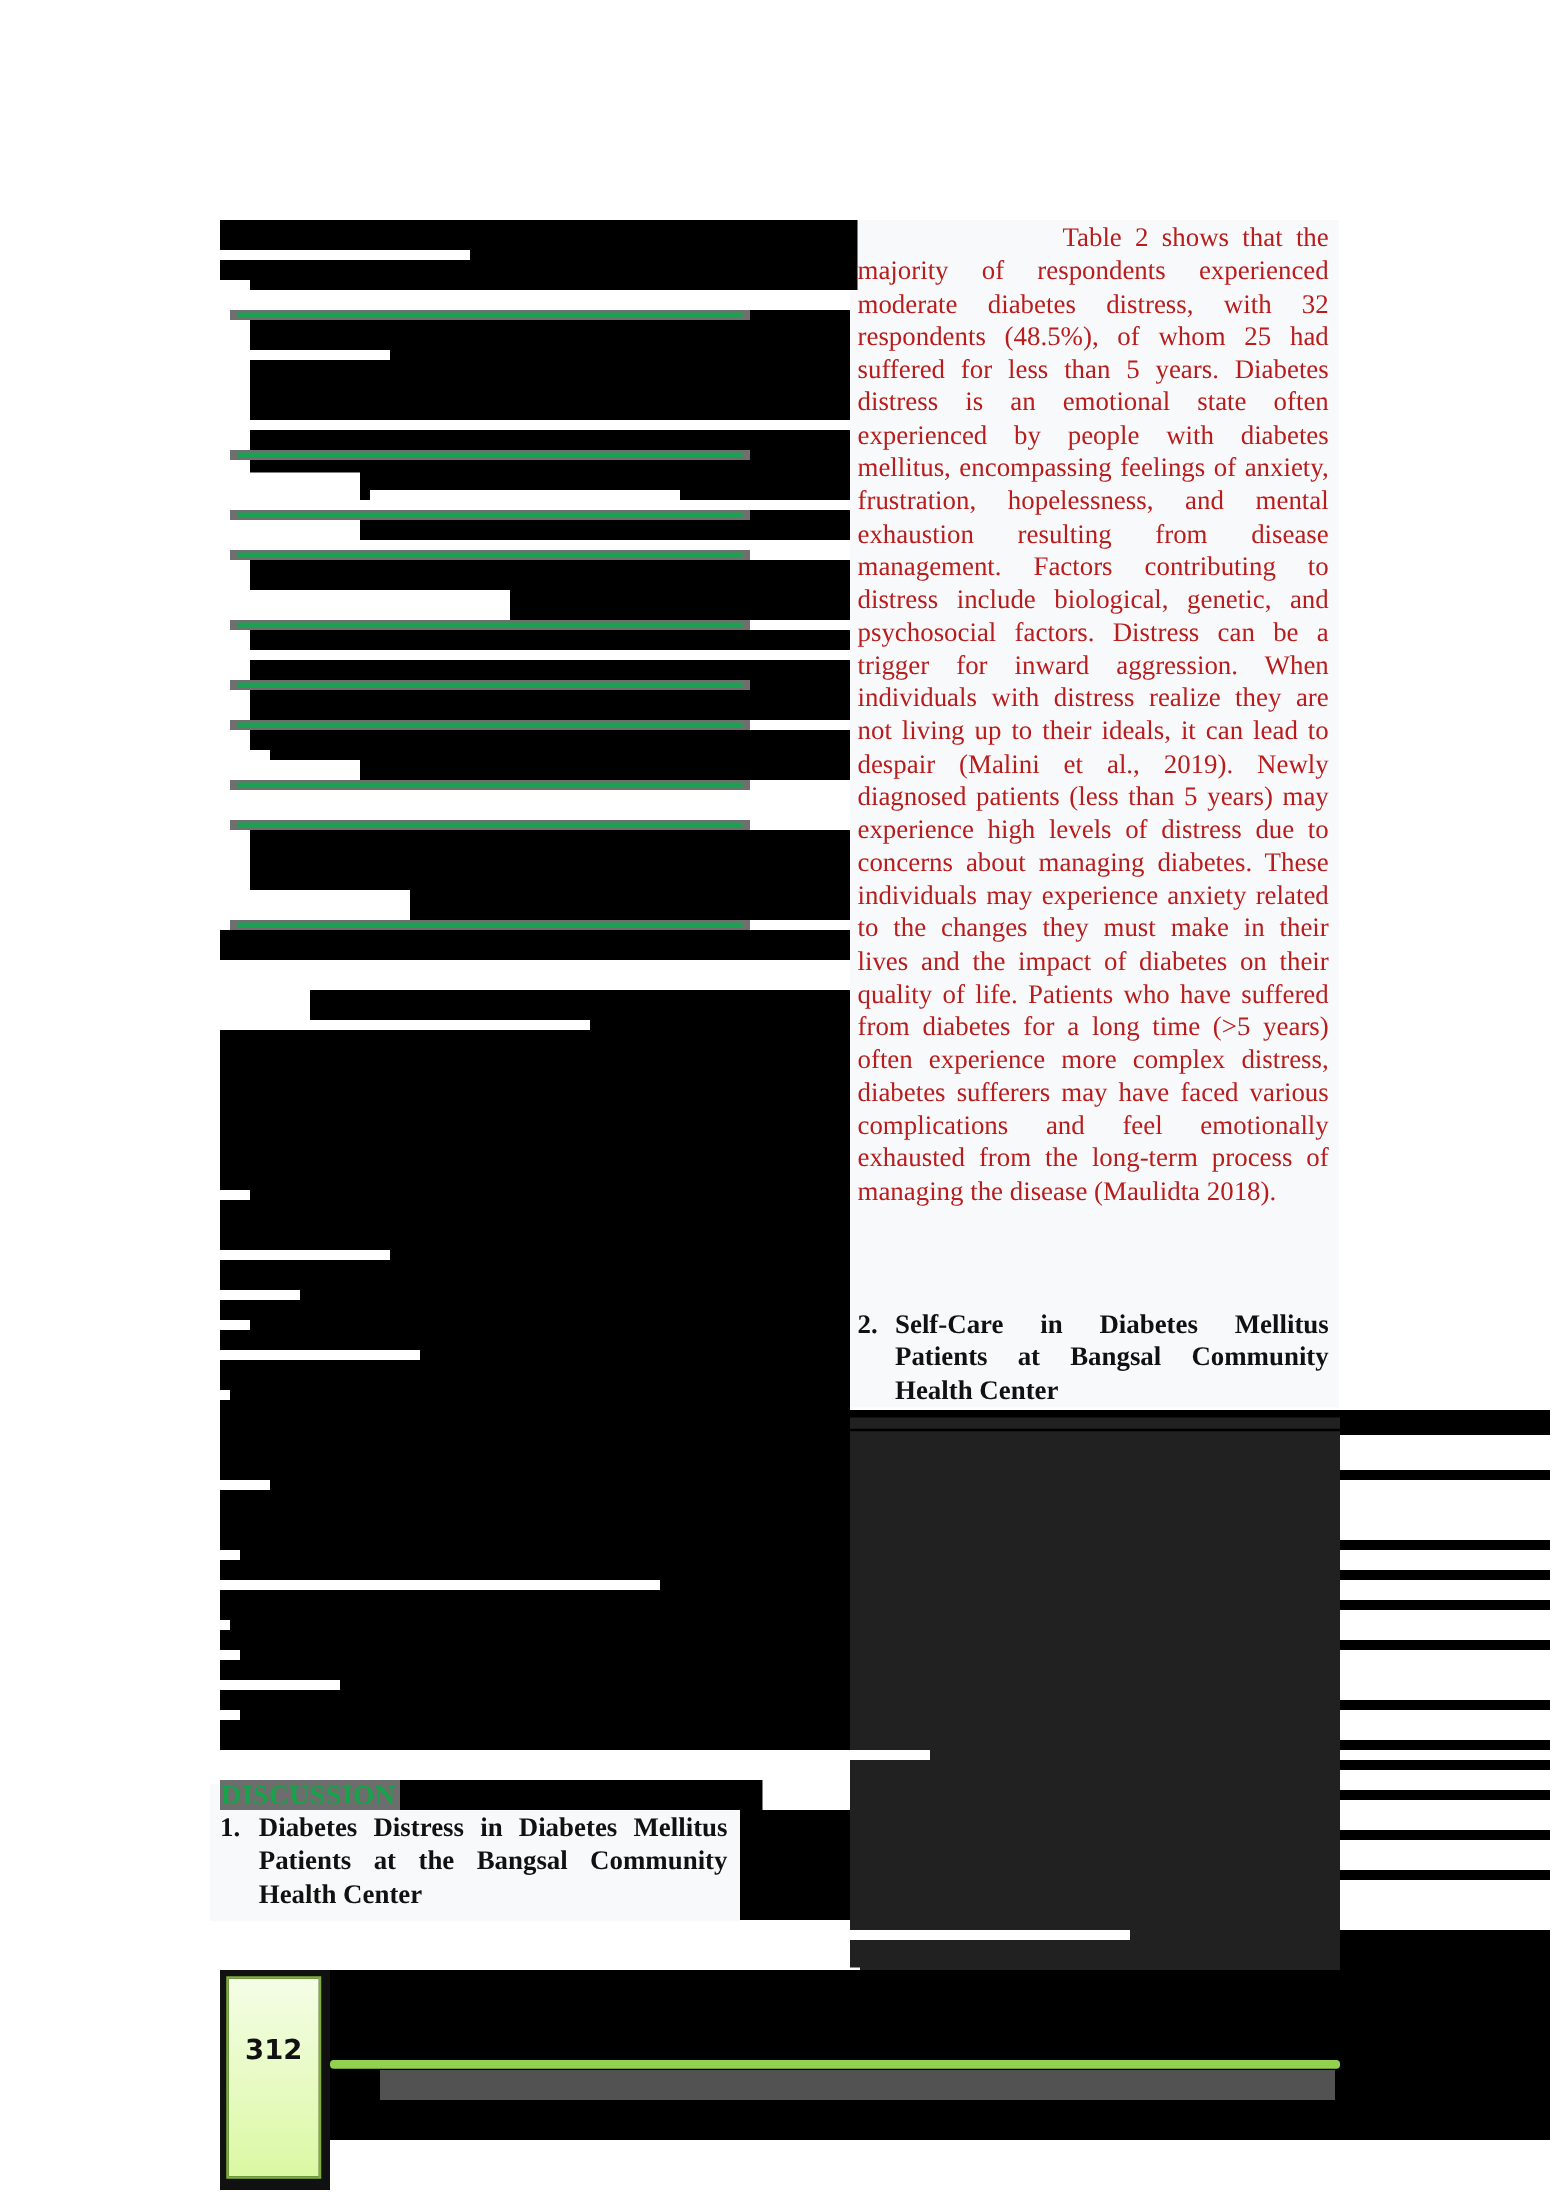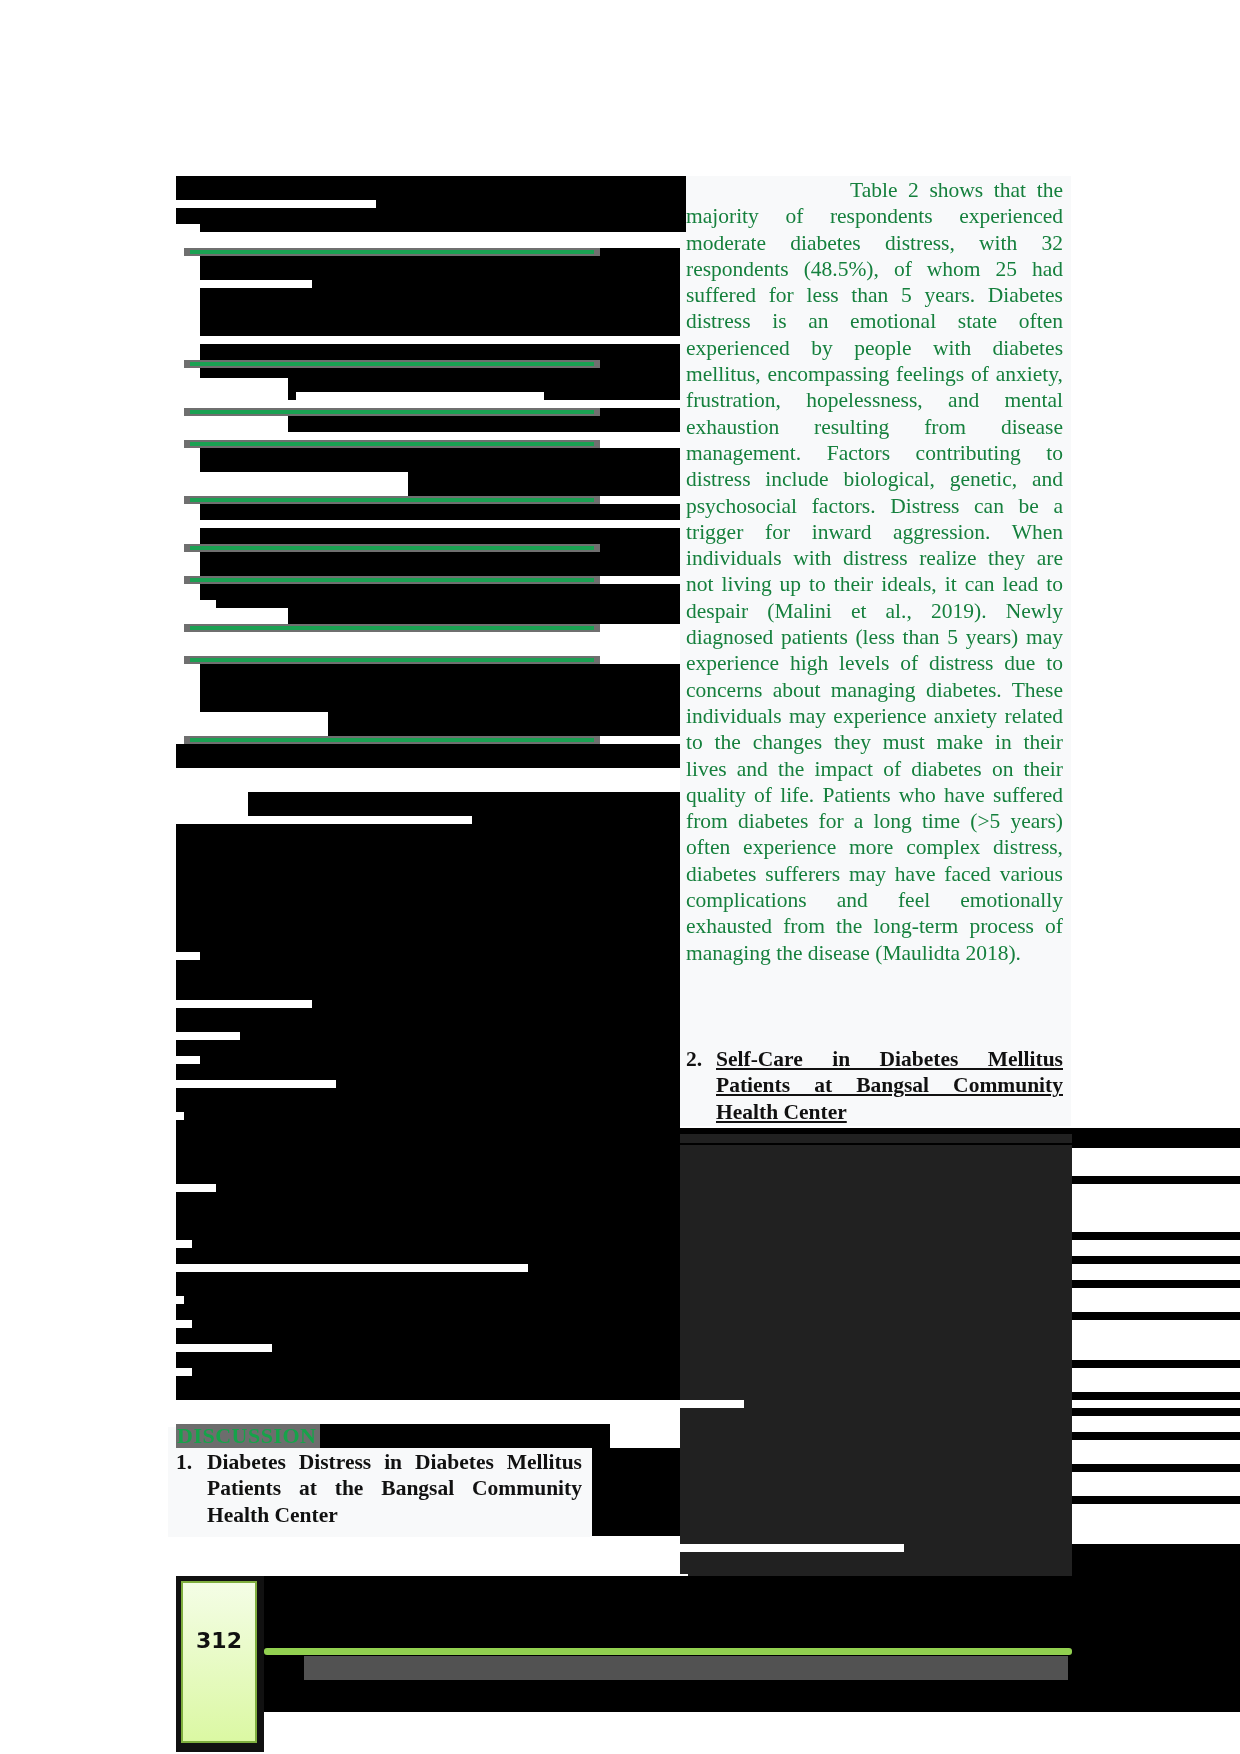--- a/index.html
+++ b/index.html
@@ -4,25 +4,25 @@
 <style>
   html, body { margin: 0; padding: 0; }
   body { width: 1240px; height: 1754px; background: #ffffff; position: relative; overflow: hidden; font-family: "Liberation Serif", "DejaVu Serif", serif; }
   .blk { position: absolute; background: #000; }
   .wht { position: absolute; background: #fff; }
   .pix { position: absolute; background: #212121; }
   .tbl-rule { position: absolute; left: 184px; width: 416px; height: 8px; background: #6f6f6f; }
   .tbl-rule::after { content: ""; position: absolute; left: 6px; right: 6px; top: 2px; height: 4px; background: #1aa152; }
 
   .right-col { position: absolute; left: 680px; top: 176px; width: 391px; height: 950px; background: #f8f9fa; }
-  .para { position: absolute; left: 686px; top: 177px; width: 377px; font-size: 21.5px; line-height: 26.3px; color: #15803d; text-align: justify; }
+  .para { position: absolute; left: 686px; top: 177px; width: 377px; font-size: 21.5px; line-height: 26.3px; color: #b91c1c; text-align: justify; }
   .para p { margin: 0; text-indent: 164px; }
   .sub-heading { position: absolute; left: 686px; top: 1046px; width: 377px; font-weight: bold; font-size: 21.5px; line-height: 26.3px; color: #111; text-align: justify; }
   .sub-heading .num { position: absolute; left: 0; }
-  .sub-heading .txt { display: block; padding-left: 30px; text-align: justify; text-align-last: left; text-decoration: underline; }
+  .sub-heading .txt { display: block; padding-left: 30px; text-align: justify; text-align-last: left; }
 
   .left-heading-box { position: absolute; left: 168px; top: 1427px; width: 424px; height: 110px; background: #f8f9fa; }
   .discussion { position: absolute; left: 176px; top: 1424px; height: 24px; width: 144px; background: #6d6d6d; color: #16a34a; font-weight: bold; font-size: 22px; line-height: 24px; letter-spacing: 0.5px; overflow: hidden; padding-left: 1px; }
   .discussion-tail { position: absolute; left: 320px; top: 1424px; width: 290px; height: 24px; background: #000; }
   .left-sub { position: absolute; left: 176px; top: 1449px; width: 406px; font-weight: bold; font-size: 21.5px; line-height: 26.3px; color: #111; }
   .left-sub .num { position: absolute; left: 0; }
   .left-sub .txt { display: block; padding-left: 31px; text-align: justify; text-align-last: left; }
 
   .footer-box { position: absolute; left: 176px; top: 1576px; width: 88px; height: 176px; background: #111; }
   .page-num-box { position: absolute; left: 181px; top: 1581px; width: 76px; height: 162px; border: 2px solid #7fae3f; background: linear-gradient(#f4fde6, #dbf8a3); box-sizing: border-box; }

